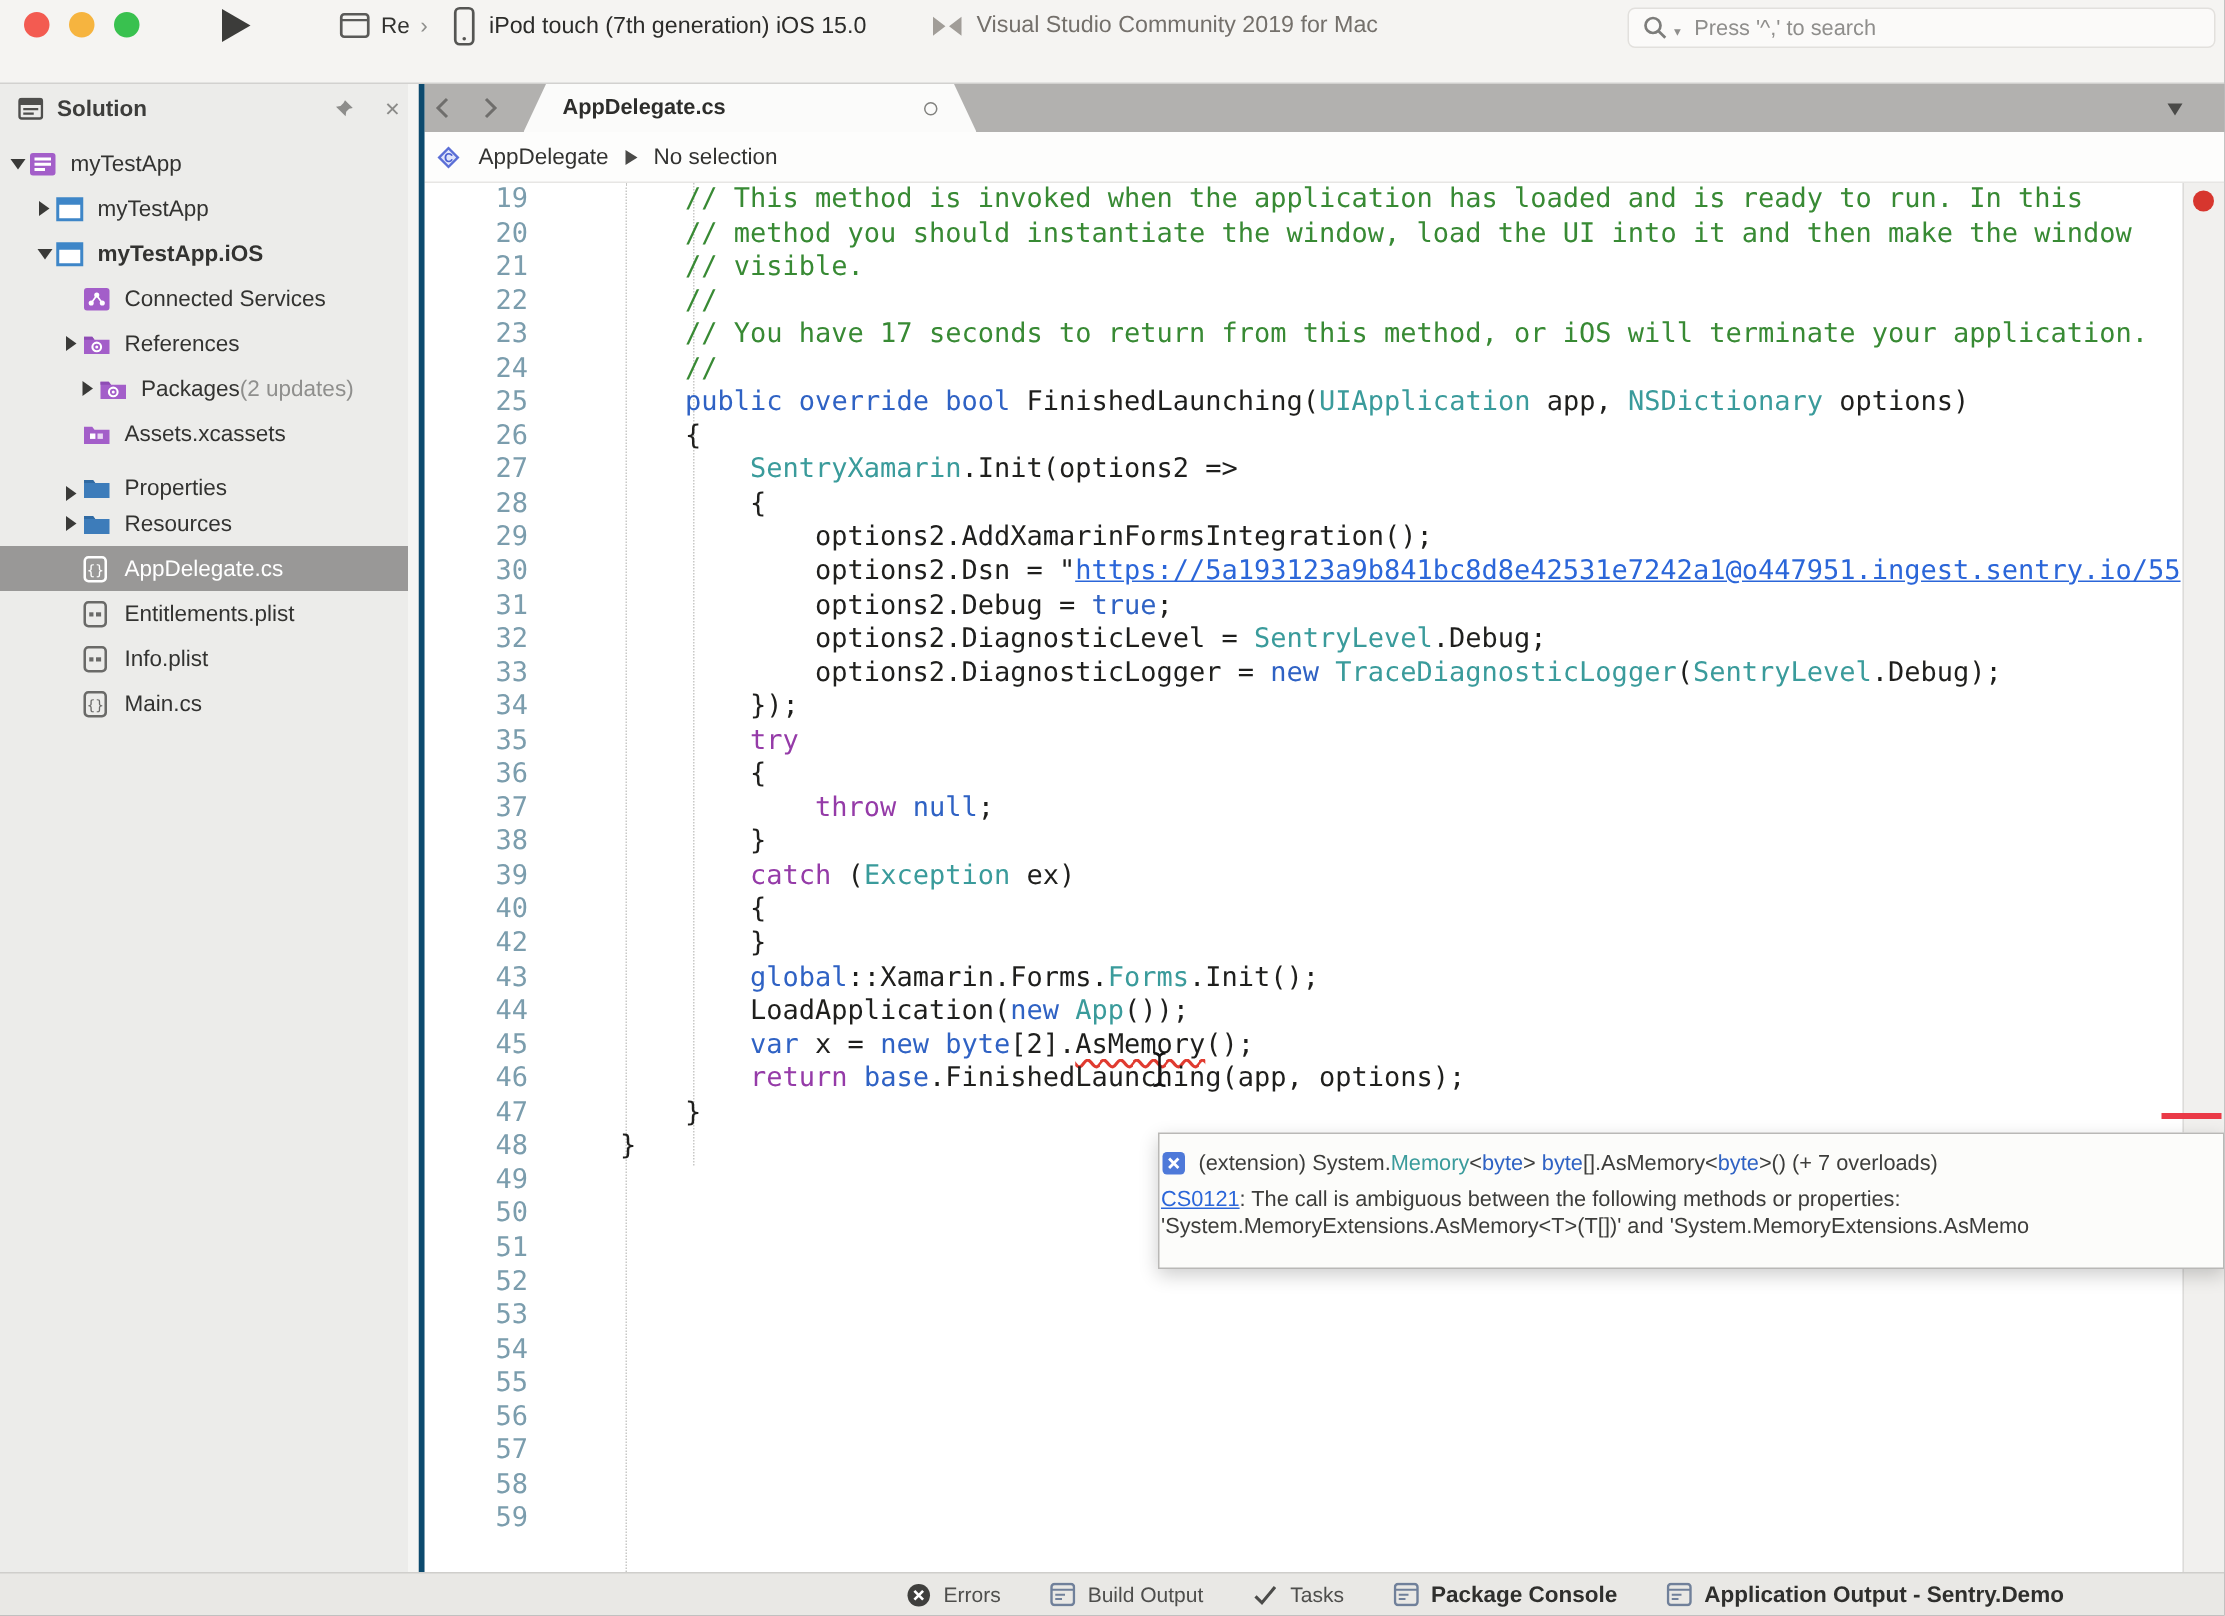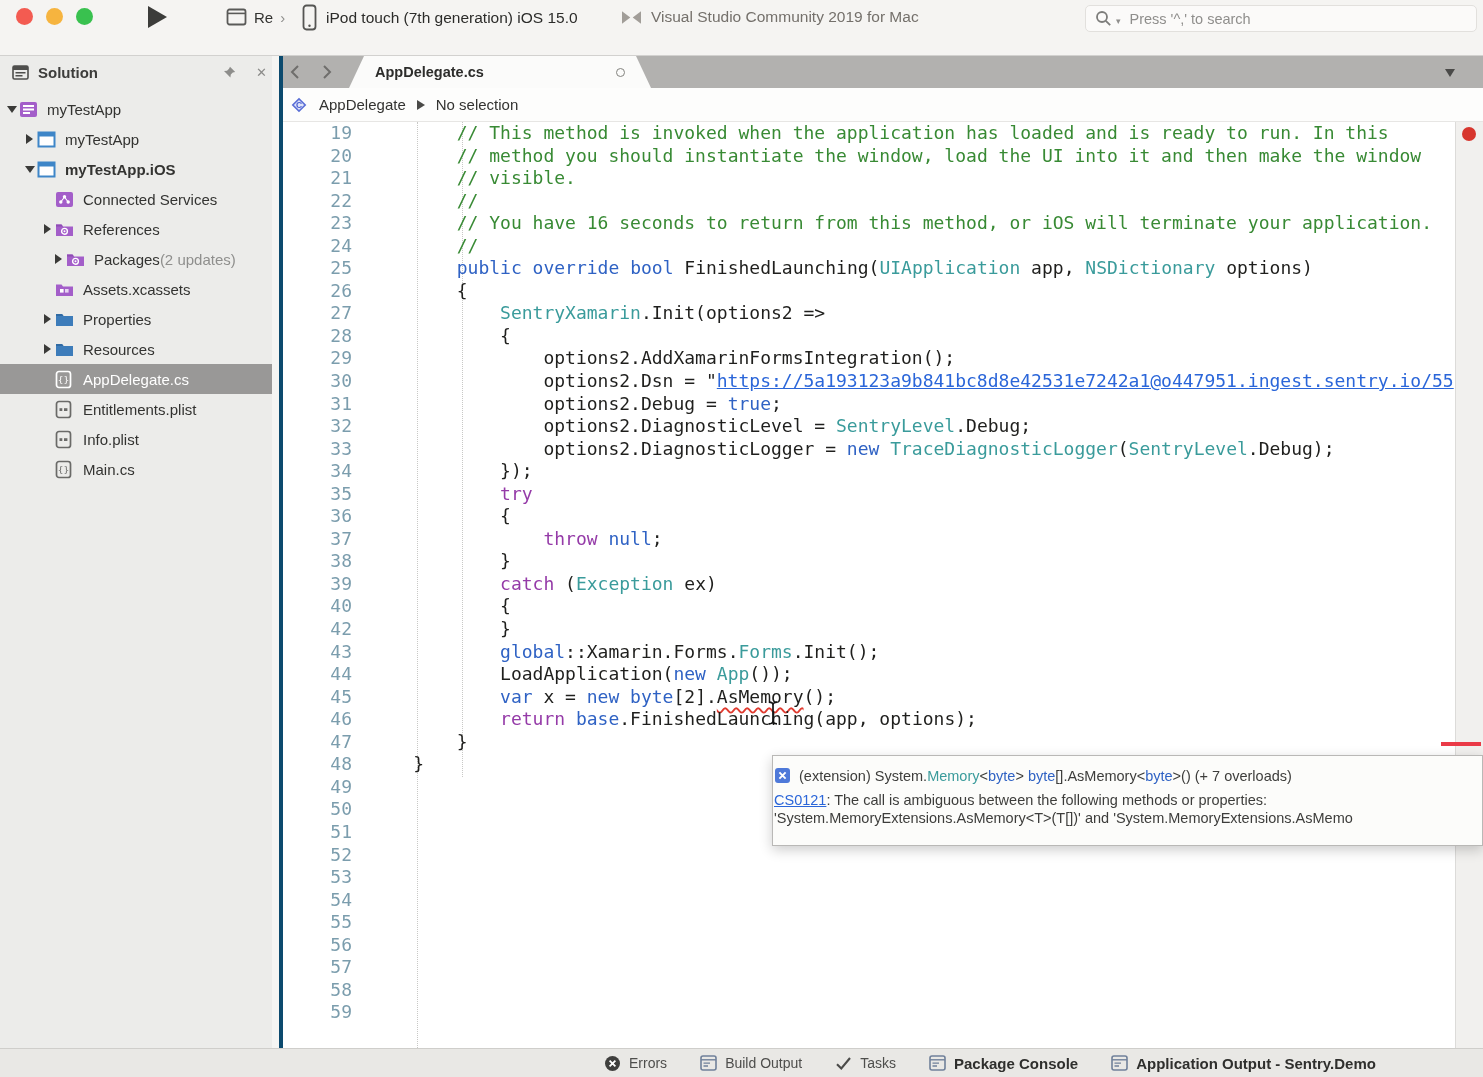--- a/index.html
+++ b/index.html
@@ -259,21 +259,21 @@
           <span class="disc"></span>
           <span class="ticon">
             <svg width="19" height="17" viewBox="0 0 19 17">
               <path d="M1 3.5h5.5L8 5.5h10V15H1z" fill="#a35ec9"></path>
               <rect x="5" y="8" width="3.6" height="3.6" fill="#fff"></rect>
               <rect x="10" y="8" width="3.6" height="3.6" fill="#fff" opacity=".75"></rect>
             </svg>
           </span>
           <span class="tlabel">Assets.xcassets</span>
         </div>
-        <div class="trow" style="padding-left: 40px;">
+        <div class="trow" style="padding-left: 40px; align-items: flex-end;">
           <span class="disc">
             <i class="closed"></i>
           </span>
           <span class="ticon">
             <svg width="19" height="17" viewBox="0 0 19 17">
               <path d="M1 3h6l1.5 2H18v10H1z" fill="#3d7cba"></path>
               <path d="M1 3h6l1.5 2H1z" fill="#306aa3"></path>
             </svg>
           </span>
           <span class="tlabel">Properties</span>
@@ -366,21 +366,21 @@
   </div>
 
   <div class="editor">
     <div class="guide g1"></div>
     <div class="guide g2"></div>
     <div id="code">
         <div class="cl"><span class="ln">19</span><span class="ct"><span>        </span><span class="tk-com">// This method is invoked when the application has loaded and is ready to run. In this</span></span></div>
         <div class="cl"><span class="ln">20</span><span class="ct"><span>        </span><span class="tk-com">// method you should instantiate the window, load the UI into it and then make the window</span></span></div>
         <div class="cl"><span class="ln">21</span><span class="ct"><span>        </span><span class="tk-com">// visible.</span></span></div>
         <div class="cl"><span class="ln">22</span><span class="ct"><span>        </span><span class="tk-com">//</span></span></div>
-        <div class="cl"><span class="ln">23</span><span class="ct"><span>        </span><span class="tk-com">// You have 16 seconds to return from this method, or iOS will terminate your application.</span></span></div>
+        <div class="cl"><span class="ln">23</span><span class="ct"><span>        </span><span class="tk-com">// You have 17 seconds to return from this method, or iOS will terminate your application.</span></span></div>
         <div class="cl"><span class="ln">24</span><span class="ct"><span>        </span><span class="tk-com">//</span></span></div>
         <div class="cl"><span class="ln">25</span><span class="ct"><span>        </span><span class="tk-kw">public</span><span class="tk-pl"> </span><span class="tk-kw">override</span><span class="tk-pl"> </span><span class="tk-kw">bool</span><span class="tk-pl"> FinishedLaunching(</span><span class="tk-ty">UIApplication</span><span class="tk-pl"> app, </span><span class="tk-ty">NSDictionary</span><span class="tk-pl"> options)</span></span></div>
         <div class="cl"><span class="ln">26</span><span class="ct"><span>        </span><span class="tk-pl">{</span></span></div>
         <div class="cl"><span class="ln">27</span><span class="ct"><span>            </span><span class="tk-ty">SentryXamarin</span><span class="tk-pl">.Init(options2 =&gt;</span></span></div>
         <div class="cl"><span class="ln">28</span><span class="ct"><span>            </span><span class="tk-pl">{</span></span></div>
         <div class="cl"><span class="ln">29</span><span class="ct"><span>                </span><span class="tk-pl">options2.AddXamarinFormsIntegration();</span></span></div>
         <div class="cl"><span class="ln">30</span><span class="ct"><span>                </span><span class="tk-pl">options2.Dsn = "</span><span class="tk-link">https://5a193123a9b841bc8d8e42531e7242a1@o447951.ingest.sentry.io/55</span></span></div>
         <div class="cl"><span class="ln">31</span><span class="ct"><span>                </span><span class="tk-pl">options2.Debug = </span><span class="tk-kw">true</span><span class="tk-pl">;</span></span></div>
         <div class="cl"><span class="ln">32</span><span class="ct"><span>                </span><span class="tk-pl">options2.DiagnosticLevel = </span><span class="tk-ty">SentryLevel</span><span class="tk-pl">.Debug;</span></span></div>
         <div class="cl"><span class="ln">33</span><span class="ct"><span>                </span><span class="tk-pl">options2.DiagnosticLogger = </span><span class="tk-kw">new</span><span class="tk-pl"> </span><span class="tk-ty">TraceDiagnosticLogger</span><span class="tk-pl">(</span><span class="tk-ty">SentryLevel</span><span class="tk-pl">.Debug);</span></span></div>

